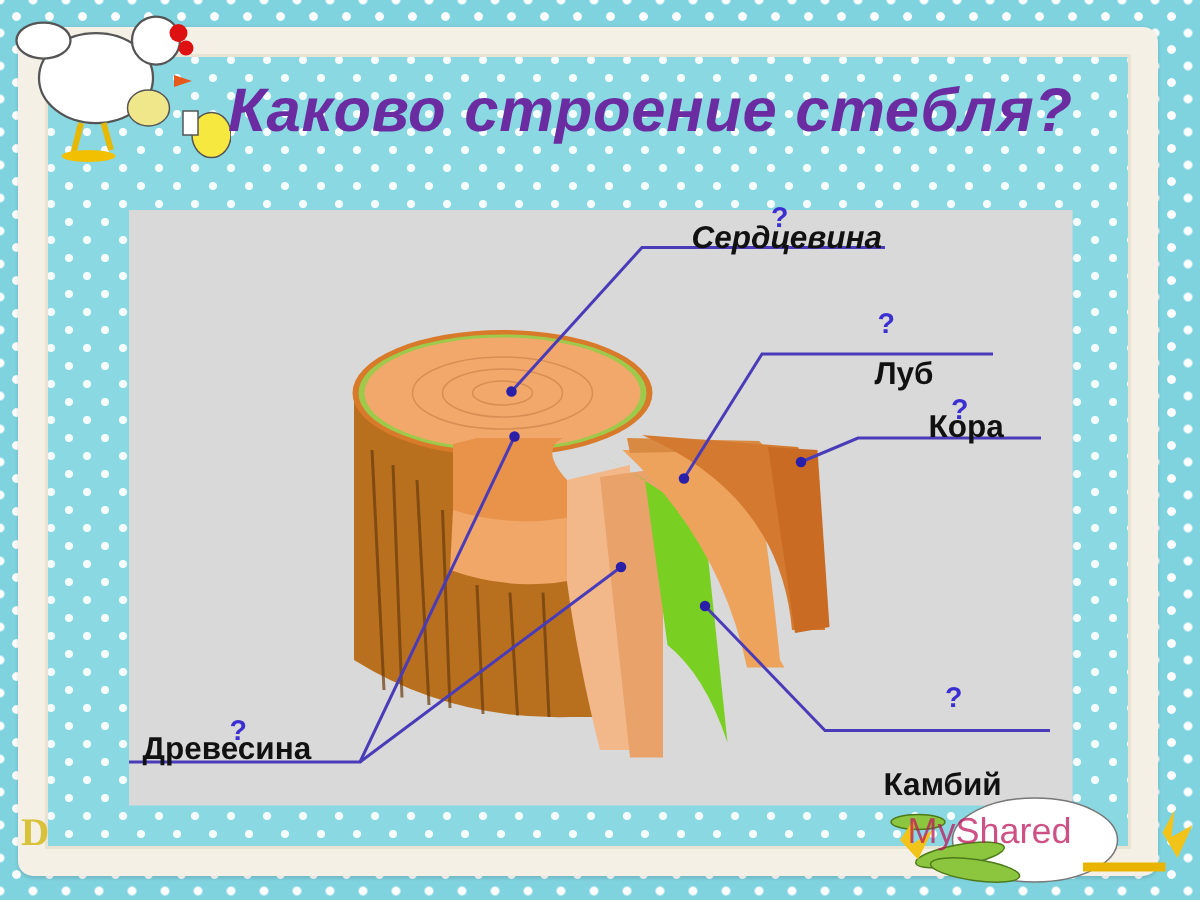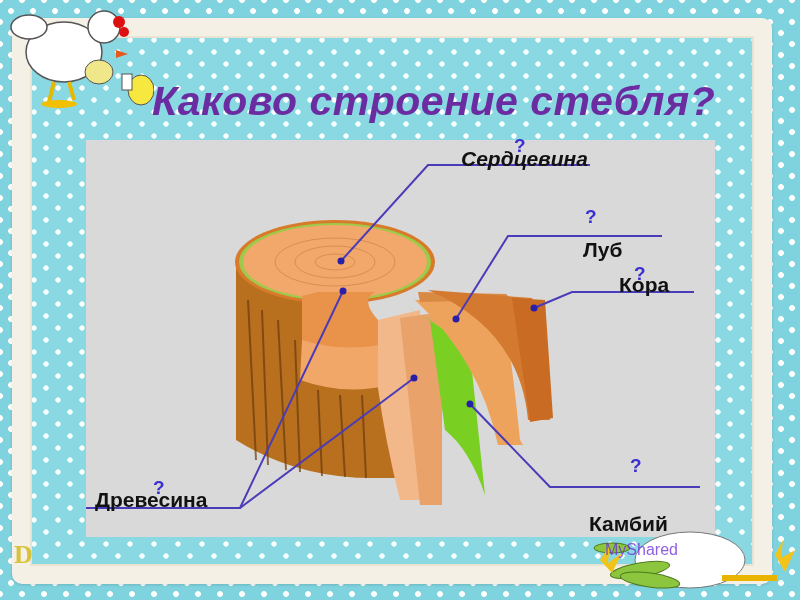--- a/index.html
+++ b/index.html
@@ -5,27 +5,27 @@
   html,body{margin:0;padding:0;}
   body{width:800px;height:600px;overflow:hidden;position:relative;font-family:"Liberation Sans",sans-serif;
     background-color:#7fd3df;
     background-image:radial-gradient(circle,#ffffff 2.6px,transparent 3.2px),radial-gradient(circle,#ffffff 2.6px,transparent 3.2px);
     background-size:22px 22px,22px 22px;background-position:0 0,11px 11px;}
   .frame{position:absolute;left:12px;top:18px;width:760px;height:566px;border-radius:10px;
     border:18px solid #f4f0e6;box-sizing:border-box;box-shadow:0 0 0 2px #e9e3d4 inset,0 1px 3px rgba(0,0,0,.15);
     background-color:#8ad8e2;
     background-image:radial-gradient(circle,#f5fdff 2.4px,transparent 3px),radial-gradient(circle,#f5fdff 2.4px,transparent 3px);
     background-size:24px 24px,24px 24px;background-position:4px 4px,16px 16px;}
-  .title{position:absolute;left:152px;top:50px;font-size:41px;font-style:italic;font-weight:bold;color:#6a2ca0;letter-spacing:0.5px;white-space:nowrap;margin-top:28px;}
+  .title{position:absolute;left:152px;top:50px;font-size:41px;font-style:italic;font-weight:bold;color:#6a2ca0;letter-spacing:0.5px;white-space:nowrap;}
   .panel{position:absolute;left:86px;top:140px;width:629px;height:397px;background:#d9d9d9;}
   .label{position:absolute;font-weight:bold;font-size:21px;color:#111;white-space:nowrap;}
   .q{position:absolute;color:#3a2fd0;font-size:19px;font-weight:bold;}
   svg{position:absolute;left:0;top:0;}
   .hen{position:absolute;left:4px;top:2px;}
-  .watermark{position:absolute;left:605px;top:541px;font-size:16px;color:#6d28d9;opacity:.75;white-space:nowrap;}
+  .watermark{position:absolute;left:605px;top:541px;font-size:24px;color:#be185d;opacity:.75;white-space:nowrap;}
   .dlogo{position:absolute;left:14px;top:540px;font-size:26px;font-family:"Liberation Serif",serif;font-weight:bold;color:#d8c23a;}
 </style>
 </head>
 <body>
 
 <div class="frame"></div>
 
 <svg class="hen" width="150" height="120">
   <ellipse cx="60" cy="50" rx="38" ry="30" fill="#ffffff" stroke="#555" stroke-width="1.5"></ellipse>
   <ellipse cx="25" cy="25" rx="18" ry="12" fill="#ffffff" stroke="#555" stroke-width="1.5"></ellipse>

